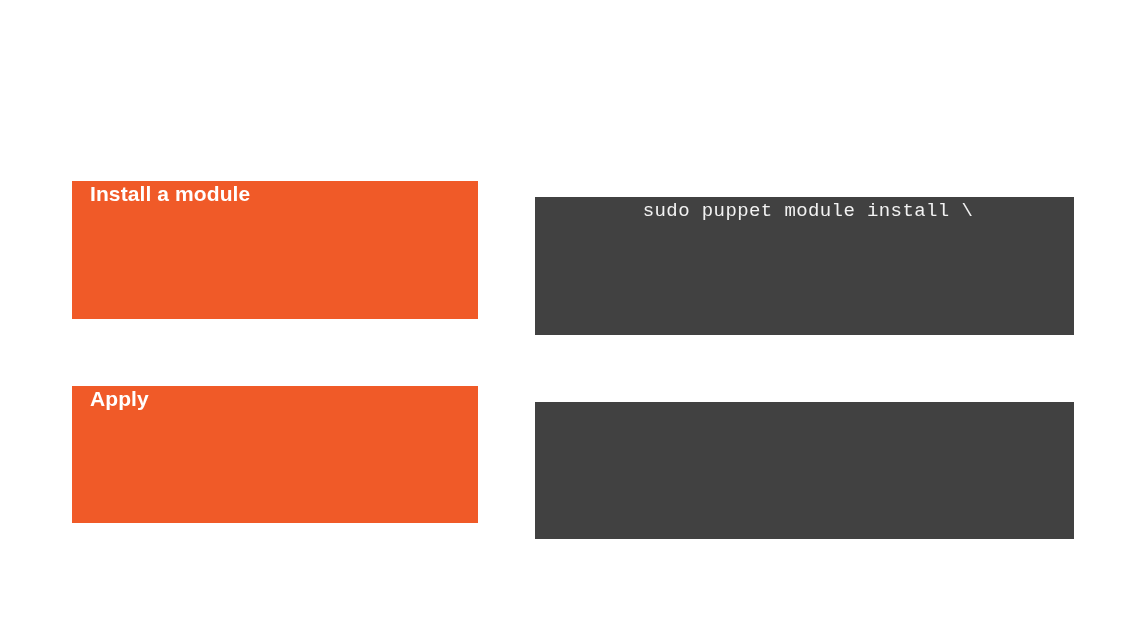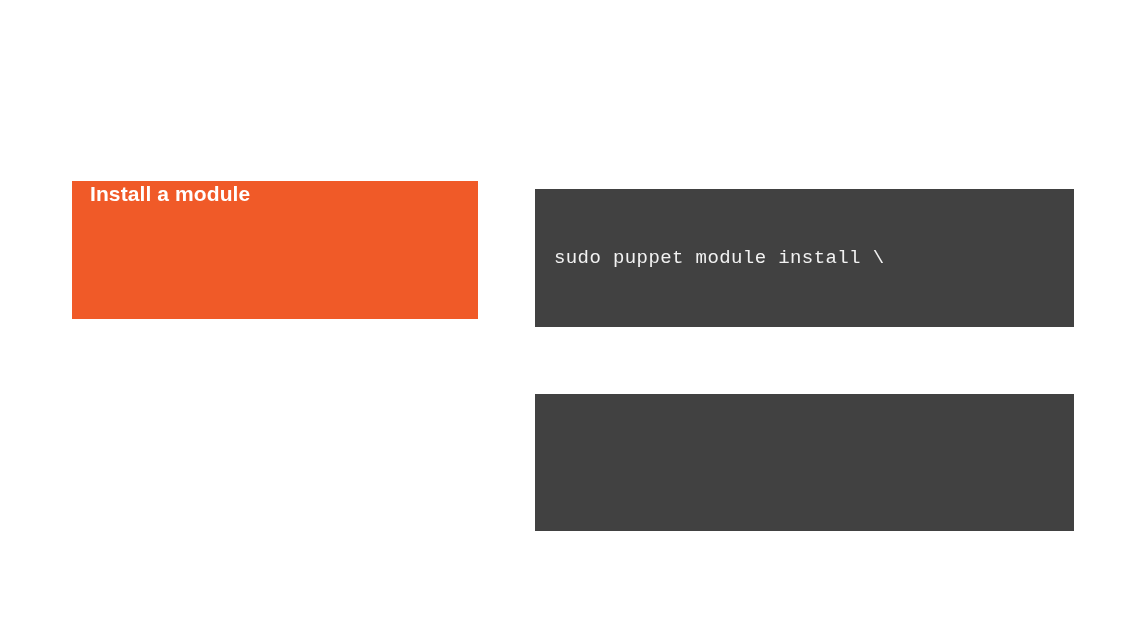--- a/index.html
+++ b/index.html
@@ -46,26 +46,26 @@
     font-size: 21px;
     font-weight: 600;
     letter-spacing: 0.1px;
     line-height: 1.2;
     white-space: nowrap;
   }
 
   .code-block {
     position: absolute;
     left: 535px;
-    top: 8px;
+    top: 16px;
     width: 539px;
     height: 100%;
     background: #414141;
     display: flex;
-    flex-direction: column;
+    flex-direction: row;
     justify-content: center;
     box-sizing: border-box;
     padding-left: 19px;
     padding-right: 12px;
   }
   .code-line {
     color: #f2f2f2;
     font-family: "Liberation Mono", "DejaVu Sans Mono", monospace;
     font-size: 19px;
     line-height: 29px;
@@ -81,17 +81,20 @@
   <div class="row" id="row-0">
     <div class="label-block">
       <span class="label-text">Install a module</span>
     </div>
     <div class="code-block">
       <span class="code-line">sudo puppet module install \</span>
     </div>
   </div>
 
   <div class="row" id="row-1">
+    <div class="label-block">
+      <span class="label-text">Apply</span>
+    </div>
     <div class="code-block">
     </div>
   </div>
 
 </div>
 
 </body></html>

